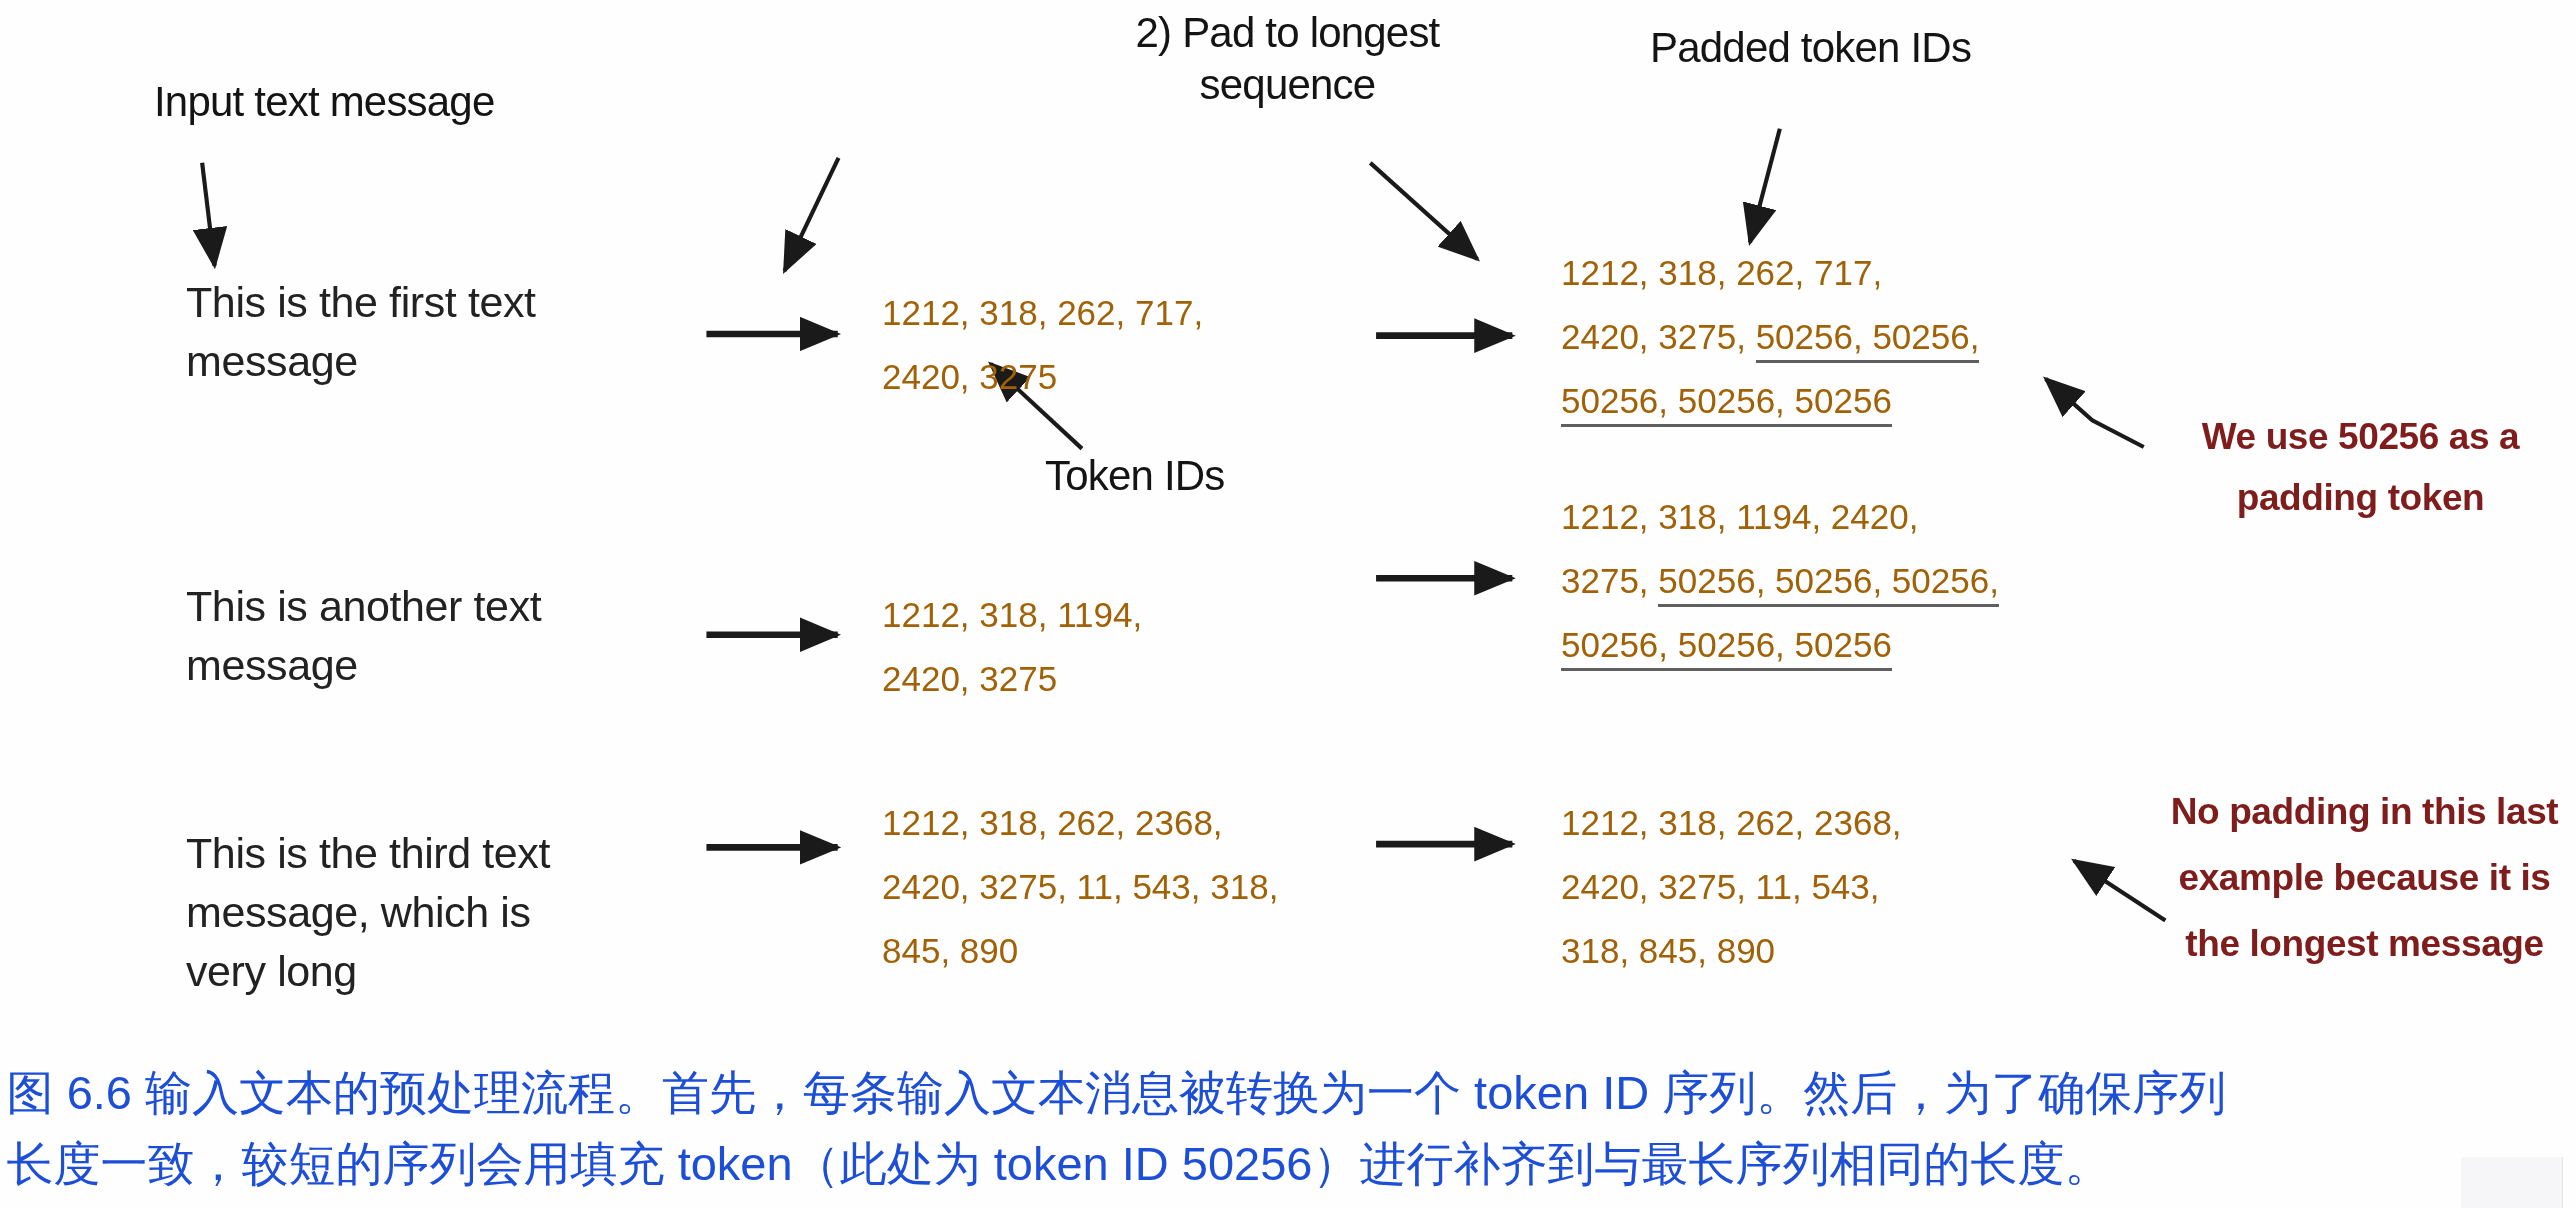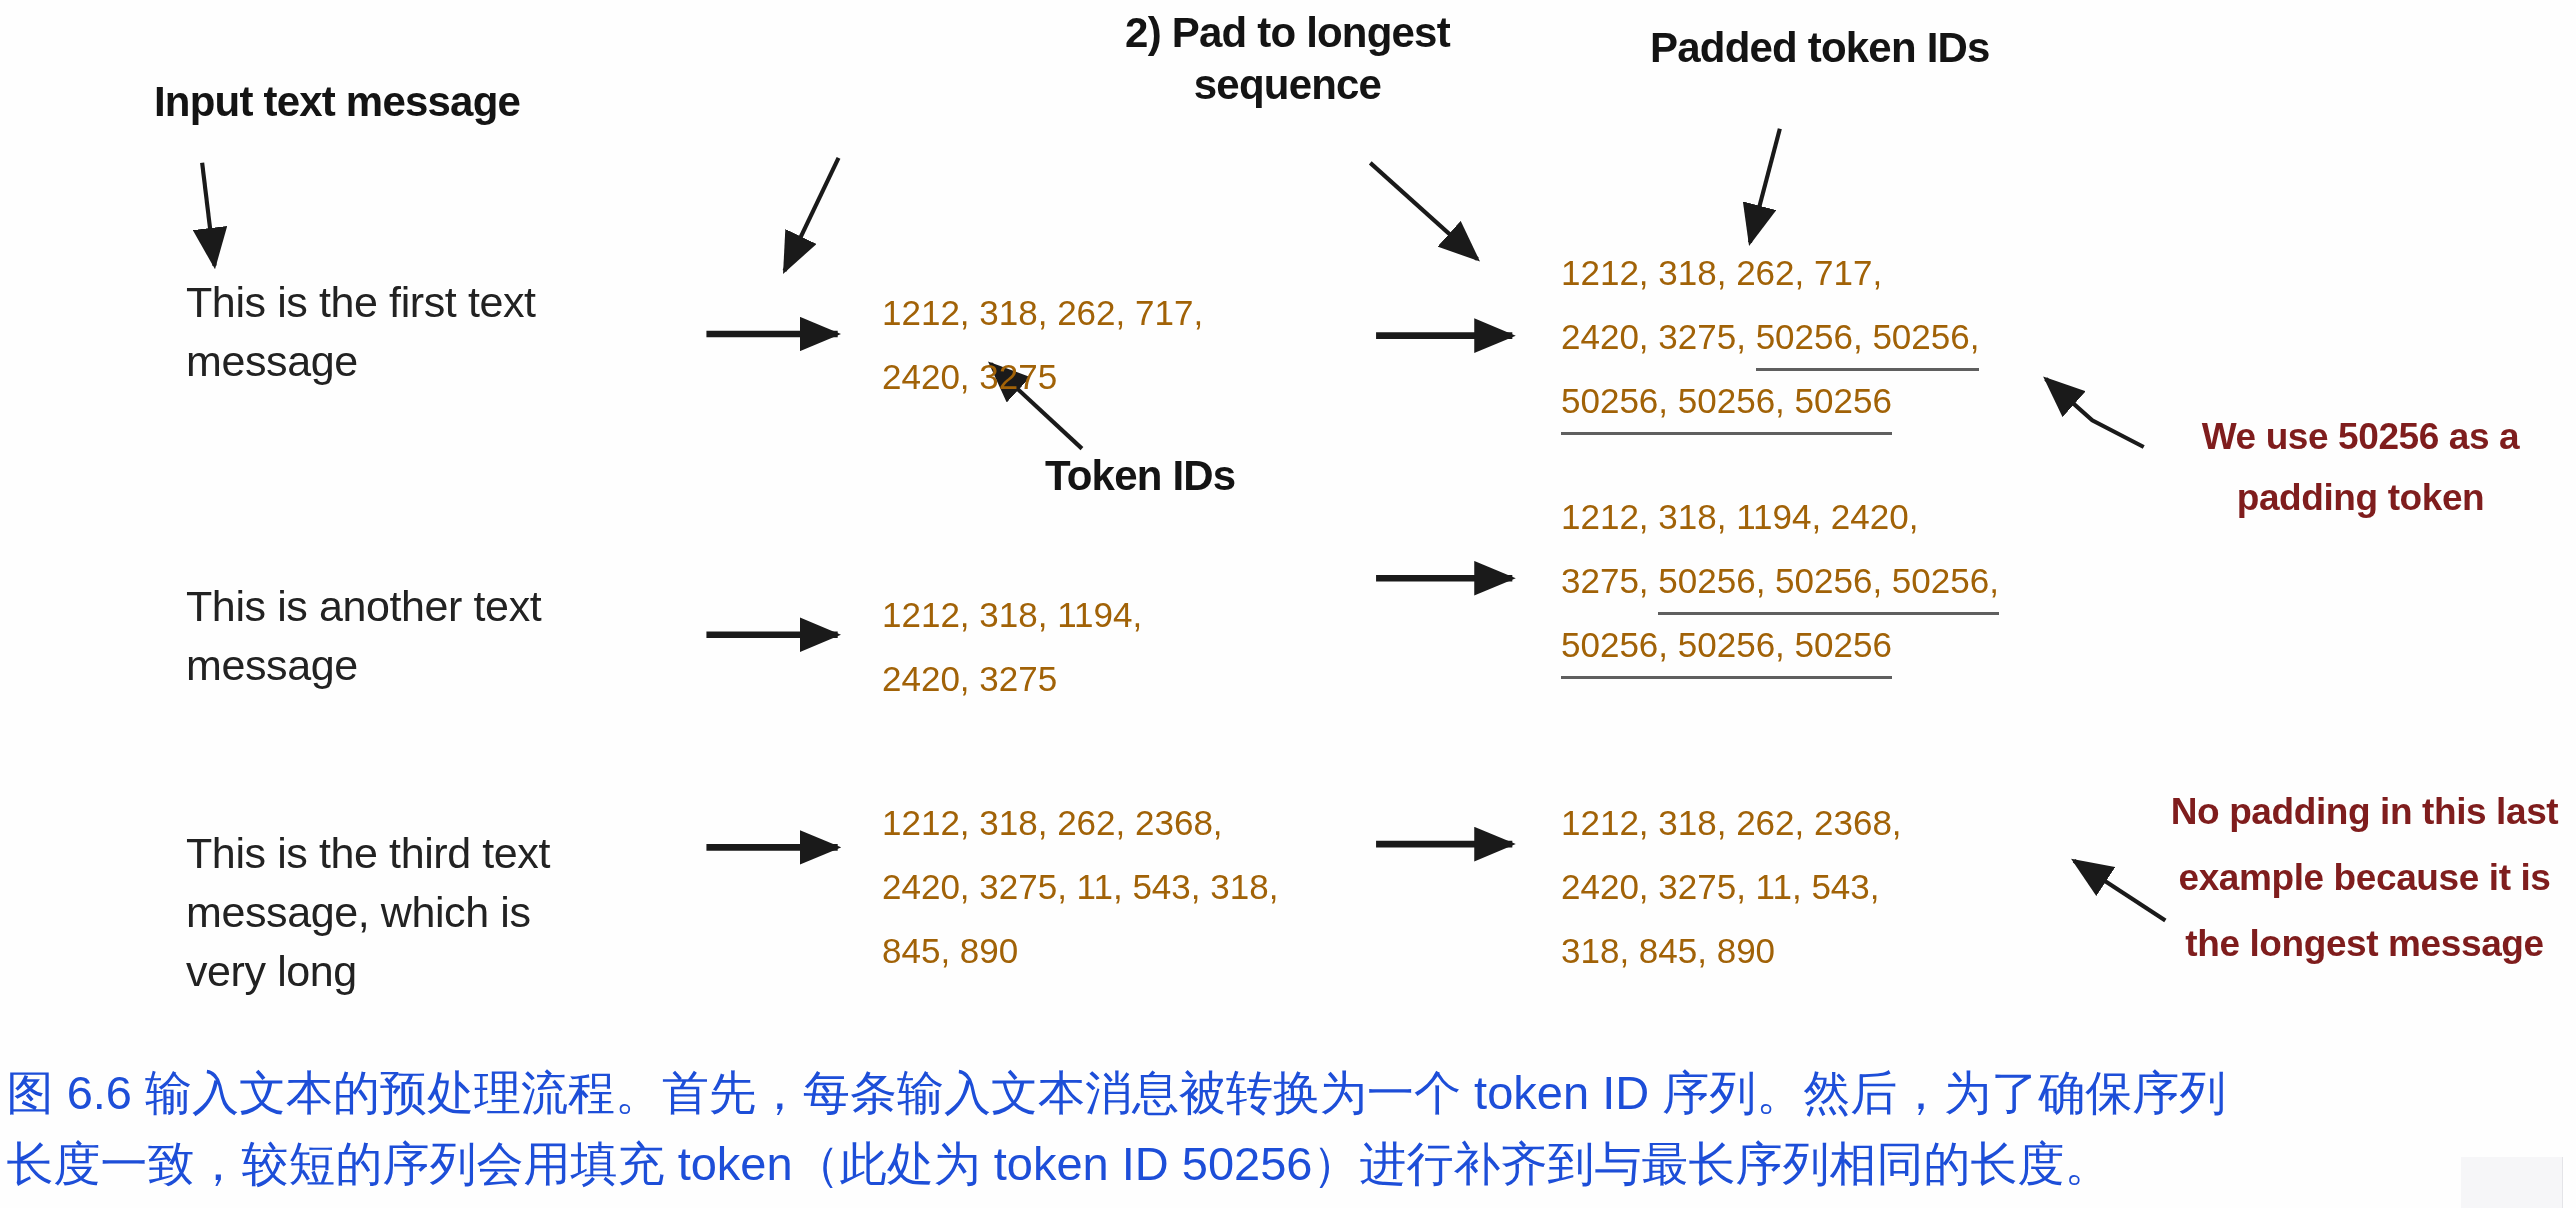--- a/index.html
+++ b/index.html
@@ -8,21 +8,21 @@
     width: 2576px;
     height: 1208px;
     background: #fefefe;
     overflow: hidden;
     font-family: "Liberation Sans", sans-serif;
     color: #1c1c1c;
   }
   .abs { position: absolute; white-space: nowrap; }
   
   .lbl {
-    font-weight: bold;
+    font-weight: normal;
     font-size: 42px;
     letter-spacing: -0.8px;
     color: #141414;
     line-height: 52px;
   }
   .lbl-center { text-align: center; }
   .note {
     font-weight: bold;
     font-size: 37px;
     letter-spacing: -0.4px;
@@ -40,21 +40,21 @@
   
   .mono {
     font-family: Liberation Sans, sans-serif;
     font-size: 35px;
     color: #a16207;
     line-height: 64px;
   }
   .mono .line { height: 64px; }
   .u {
     border-bottom: 3.3px solid #5f5f5f;
-    padding-bottom: 12px;
+    padding-bottom: 4px;
   }
   .u:empty { border-bottom: none; padding-bottom: 0; }
   svg.arrow-layer {
     position: absolute;
     left: 0; top: 0;
     width: 2576px; height: 1208px;
     pointer-events: none;
   }
   svg .arrow { stroke: #1a1a1a; fill: none; }
   .caption {

